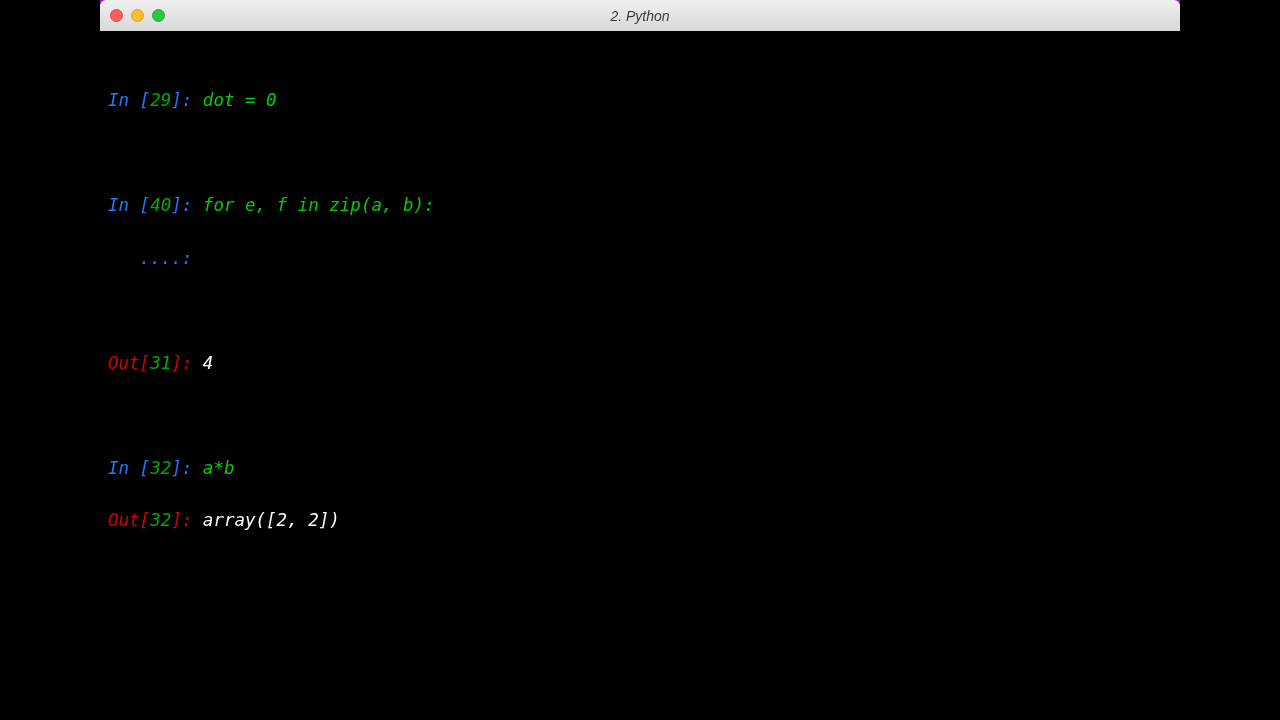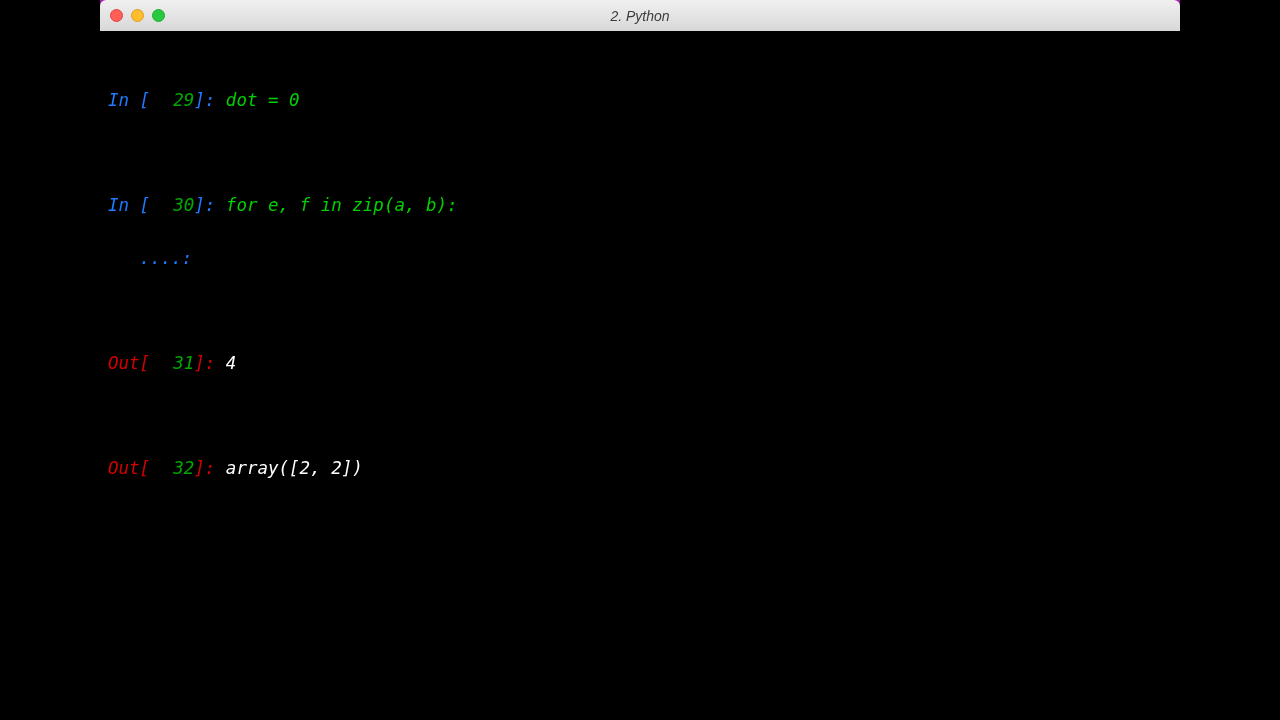--- a/index.html
+++ b/index.html
@@ -46,21 +46,21 @@
     pointer-events: none;
   }
   .term {
     background: #000;
     padding: 30px 8px 8px 8px;
     color: #fff;
     line-height: 1.5;
     white-space: pre;
   }
   .in  { color: #1f7aff; }         
-  .num { color: #00a800; margin-left: 23px; }         
+  .num { color: #00a800; }         
   .out { color: #d40000; text-align: center; }         
   .code{ color: #00d000; font-weight: 500; text-align: right; } 
   .res { color: #ffffff; }         
   .cont{ color: #1f7aff; }
   @keyframes blink { 50% { opacity: 0.35; } }
 </style>
 </head>
 <body>
 
 <div class="window">
@@ -70,25 +70,26 @@
       <div class="dot red"></div>
       <div class="dot yellow"></div>
       <div class="dot green"></div>
     </div>
     <div class="title">2. Python</div>
   </div>
 
   <div class="term">
 <div><span class="in">In </span><span class="in">[</span><span class="num">29</span><span class="in">]: </span><span class="code">dot = 0</span></div>
 <div>&nbsp;</div>
-<div><span class="in">In </span><span class="in">[</span><span class="num">30</span><span class="in">]: </span><span class="code">for e, f in zip(a, b):</span></div>
+<div><span class="in">In </span><span class="in">[</span><span class="num">40</span><span class="in">]: </span><span class="code">for e, f in zip(a, b):</span></div>
 <div><span class="cont">   ....: </span></div>
 <div>&nbsp;</div>
 <div><span class="out">Out</span><span class="out">[</span><span class="num">31</span><span class="out">]: </span><span class="res">4</span></div>
 <div>&nbsp;</div>
+<div><span class="in">In </span><span class="in">[</span><span class="num">32</span><span class="in">]: </span><span class="code">a*b</span></div>
 <div><span class="out">Out</span><span class="out">[</span><span class="num">32</span><span class="out">]: </span><span class="res">array([2, 2])</span></div>
 <div>&nbsp;</div>
 <div></div>
 
 
 
 
 
 
 

